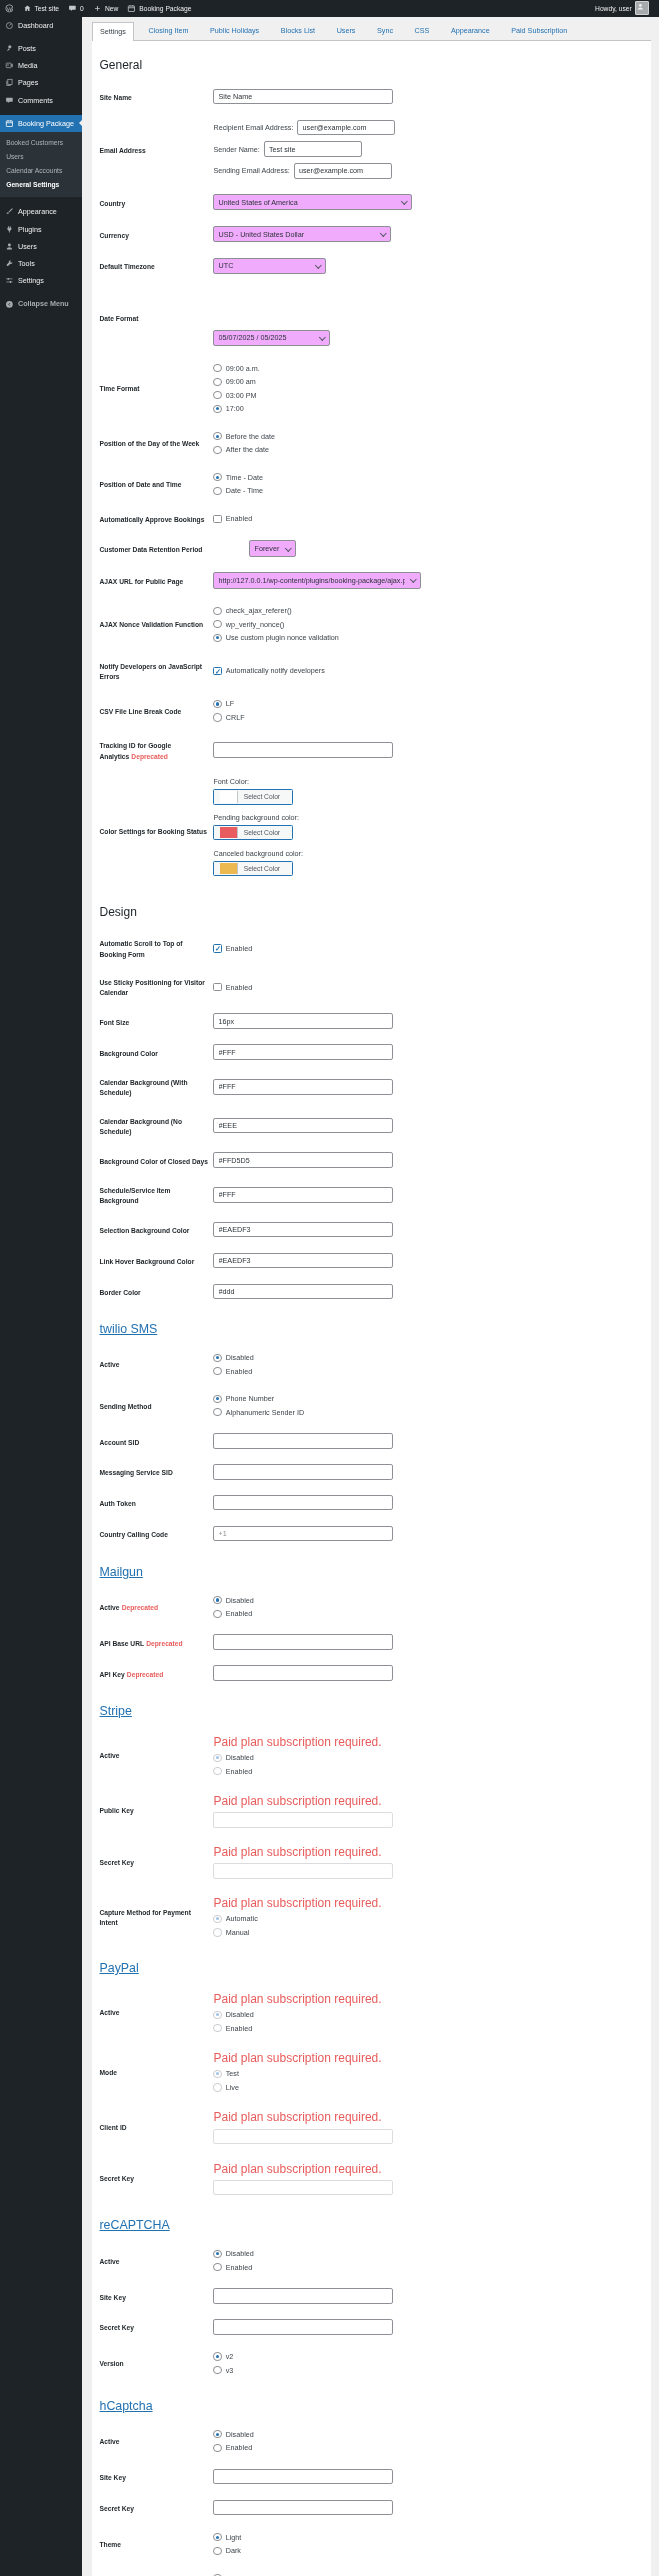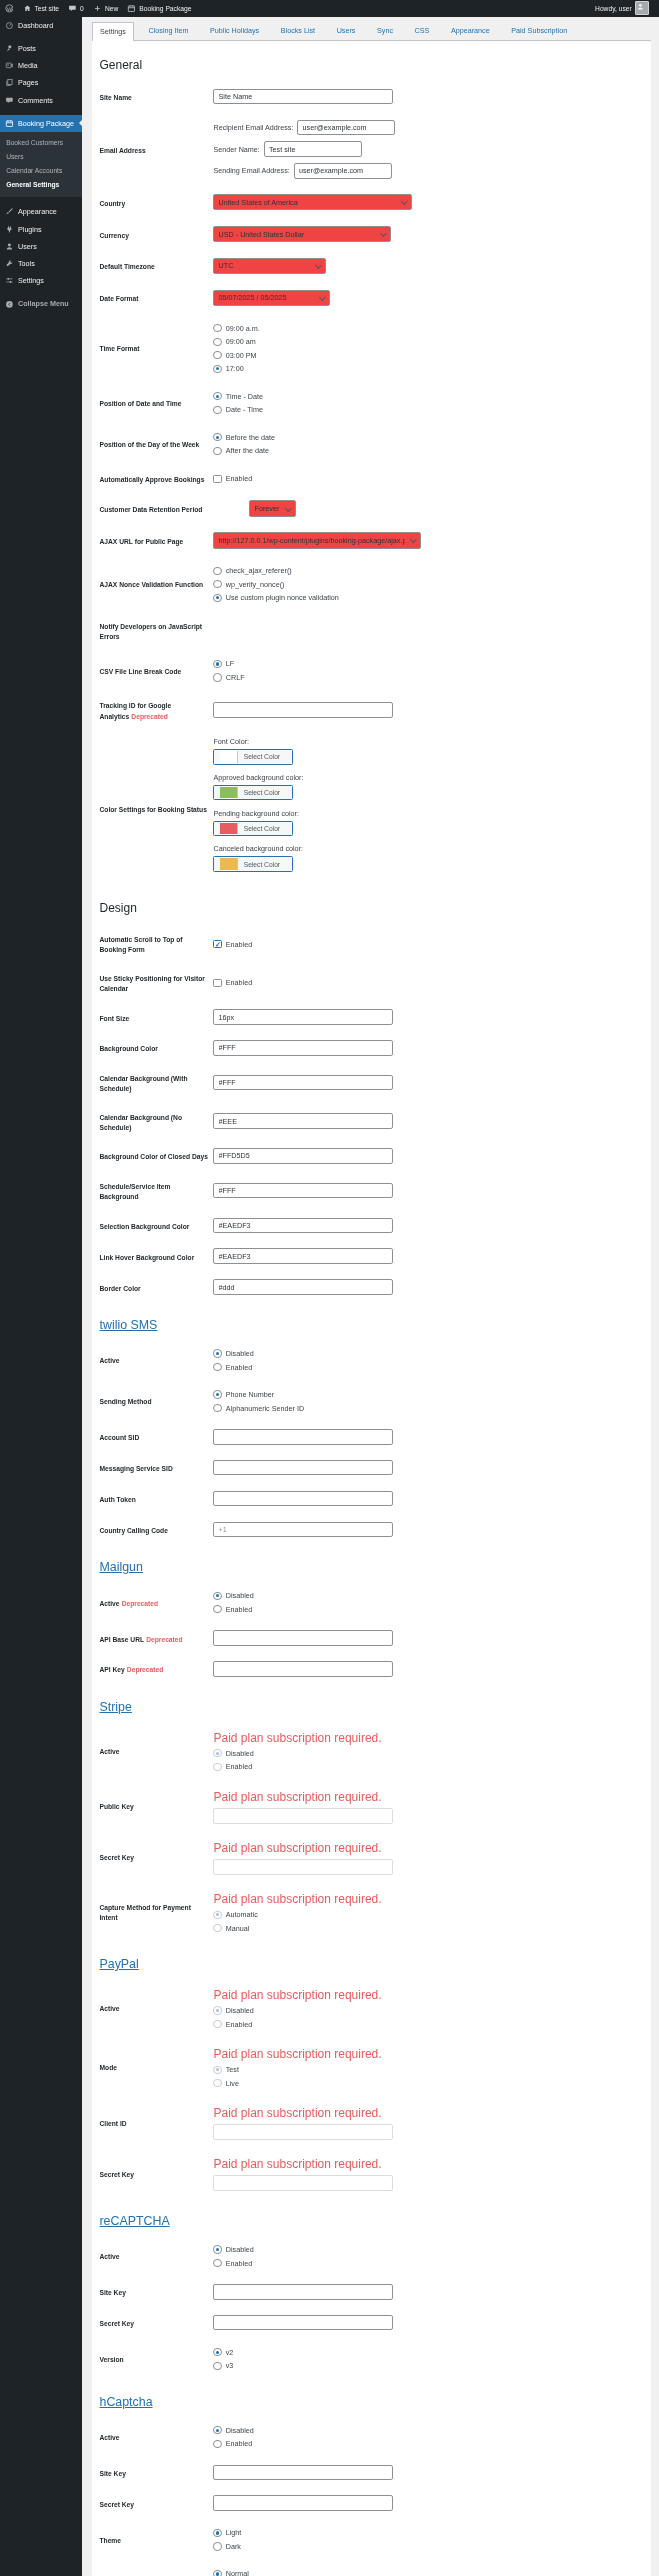--- a/index.html
+++ b/index.html
@@ -38,21 +38,21 @@
   .fl{width:114px;flex:none;font-size:6.7px;font-weight:bold;color:#1d2327;line-height:1.5;padding-top:3.1px;padding-right:4.1px;box-sizing:border-box;}
   .tag{color:#e85b5b;font-weight:bold;margin-left:2.1px;}
   .fv{flex:1;font-size:7.2px;color:#3c434a;}
   .note{color:#e85b5b;font-size:12px;margin:2.1px 0 4.1px;}
   input[type=text]{height:15.5px;box-sizing:border-box;border:0.5px solid #8c8f94;border-radius:2.1px;background:#fff;padding:0 4.1px;font-size:7.2px;color:#2c3338;font-family:"Liberation Sans",sans-serif;}
   input[type=text]::placeholder{color:#8c8f94;opacity:1;}
   input[type=text].dis{border-color:#dcdcde;}
   .itext-line{display:flex;align-items:center;gap:4.1px;margin-bottom:6.2px;}
   .itext-line:last-child{margin-bottom:0;}
   .selwrap{position:relative;display:inline-block;}
-  select{appearance:none;-webkit-appearance:none;height:16.5px;border:0.5px solid #8c8f94;border-radius:2.1px;background:#ef4444;padding:0 15.5px 0 4.1px;font-size:7.2px;color:#2c3338;font-family:"Liberation Sans",sans-serif;width:100%;}
+  select{appearance:none;-webkit-appearance:none;height:16.5px;border:0.5px solid #8c8f94;border-radius:2.1px;background:#f0abfc;padding:0 15.5px 0 4.1px;font-size:7.2px;color:#2c3338;font-family:"Liberation Sans",sans-serif;width:100%;}
   .caret{position:absolute;right:5.7px;top:50%;width:3.6px;height:3.6px;border-right:1px solid #50575e;border-bottom:1px solid #50575e;transform:translateY(-70%) rotate(45deg);pointer-events:none;}
   .opt{display:flex;align-items:center;gap:4.1px;margin:2.1px 0 4.6px;}
   .opt:last-child{margin-bottom:1px;}
   input.r{appearance:none;-webkit-appearance:none;width:8.2px;height:8.2px;margin:0;border:0.5px solid #8c8f94;border-radius:50%;background:#fff;position:relative;flex:none;cursor:pointer;}
   input.r:checked::before{content:'';position:absolute;top:1.5px;left:1.5px;right:1.5px;bottom:1.5px;border-radius:50%;background:#2271b1;}
   input.r:disabled{border-color:#c9cdd1;cursor:default;}
   input.r:disabled:checked::before{background:#9ec2e6;}
   input.c{appearance:none;-webkit-appearance:none;width:8.2px;height:8.2px;margin:0;border:0.5px solid #8c8f94;border-radius:1.5px;background:#fff;position:relative;flex:none;cursor:pointer;}
   input.c:checked{border-color:#2271b1;}
   input.c:checked::before{content:'\2713';position:absolute;top:-1px;left:0.5px;font-size:7.2px;font-weight:bold;color:#2271b1;}
@@ -279,21 +279,21 @@
                 <div class="fl"><span>Country</span></div>
                 <div class="fv"><span class="selwrap" style="width: 199px;"><select><option>United States of America</option></select><span class="caret"></span></span></div>
               </div><div class="frow">
                 <div class="fl"><span>Currency</span></div>
                 <div class="fv"><span class="selwrap" style="width: 178px;"><select><option>USD - United States Dollar</option></select><span class="caret"></span></span></div>
               </div><div class="frow">
                 <div class="fl"><span>Default Timezone</span></div>
                 <div class="fv"><span class="selwrap" style="width: 113px;"><select><option>UTC</option></select><span class="caret"></span></span></div>
               </div><div class="frow">
                 <div class="fl"><span>Date Format</span></div>
-                <div class="fv"><span class="selwrap" style="width: 117px;"><select><option>05/07/2025 / 05/2025</option></select><span class="caret"></span></span></div>
+                <div class="fv"><span class="selwrap" style="width: 117px; margin-top: 40px;"><select><option>05/07/2025 / 05/2025</option></select><span class="caret"></span></span></div>
               </div><div class="frow">
                 <div class="fl"><span>Time Format</span></div>
                 <div class="fv">
                   <label class="opt">
                     <input class="r" type="radio" name="general-time-format" style="">
                     <span>09:00 a.m.</span>
                   </label>
                   <label class="opt">
                     <input class="r" type="radio" name="general-time-format" style="">
                     <span>09:00 am</span>
@@ -301,44 +301,44 @@
                   <label class="opt">
                     <input class="r" type="radio" name="general-time-format" style="">
                     <span>03:00 PM</span>
                   </label>
                   <label class="opt">
                     <input class="r" type="radio" name="general-time-format" checked="" style="">
                     <span>17:00</span>
                   </label>
                 </div>
               </div><div class="frow">
+                <div class="fl"><span>Position of the Day of the Week</span></div>
+                <div class="fv">
+                  <label class="opt">
+                    <input class="r" type="radio" name="general-position-of-the-day-of-the-week" checked="" style="">
+                    <span>Before the date</span>
+                  </label>
+                  <label class="opt">
+                    <input class="r" type="radio" name="general-position-of-the-day-of-the-week" style="">
+                    <span>After the date</span>
+                  </label>
+                </div>
+              </div><div class="frow">
                 <div class="fl"><span>Position of Date and Time</span></div>
                 <div class="fv">
                   <label class="opt">
                     <input class="r" type="radio" name="general-position-of-date-and-time" checked="" style="">
                     <span>Time - Date</span>
                   </label>
                   <label class="opt">
                     <input class="r" type="radio" name="general-position-of-date-and-time" style="">
                     <span>Date - Time</span>
                   </label>
                 </div>
               </div><div class="frow">
-                <div class="fl"><span>Position of the Day of the Week</span></div>
-                <div class="fv">
-                  <label class="opt">
-                    <input class="r" type="radio" name="general-position-of-the-day-of-the-week" checked="" style="">
-                    <span>Before the date</span>
-                  </label>
-                  <label class="opt">
-                    <input class="r" type="radio" name="general-position-of-the-day-of-the-week" style="">
-                    <span>After the date</span>
-                  </label>
-                </div>
-              </div><div class="frow">
                 <div class="fl"><span>Automatically Approve Bookings</span></div>
                 <div class="fv">
                   <label class="opt">
                     <input class="c" type="checkbox" style="">
                     <span>Enabled</span>
                   </label>
                 </div>
               </div><div class="frow">
                 <div class="fl"><span>Customer Data Retention Period</span></div>
                 <div class="fv"><span class="selwrap" style="width: 47px; margin-left: 36px;"><select><option>Forever</option></select><span class="caret"></span></span></div>
@@ -356,44 +356,46 @@
                     <input class="r" type="radio" name="general-ajax-nonce-validation-function" style="">
                     <span>wp_verify_nonce()</span>
                   </label>
                   <label class="opt">
                     <input class="r" type="radio" name="general-ajax-nonce-validation-function" checked="" style="">
                     <span>Use custom plugin nonce validation</span>
                   </label>
                 </div>
               </div><div class="frow">
                 <div class="fl"><span>Notify Developers on JavaScript Errors</span></div>
+                <div class="fv">
+                  <label class="opt">
+                    <input class="c" type="checkbox" checked="" style="">
+                    <span>Automatically notify developers</span>
+                  </label>
+                </div>
               </div><div class="frow">
                 <div class="fl"><span>CSV File Line Break Code</span></div>
                 <div class="fv">
                   <label class="opt">
                     <input class="r" type="radio" name="general-csv-file-line-break-code" checked="" style="">
                     <span>LF</span>
                   </label>
                   <label class="opt">
                     <input class="r" type="radio" name="general-csv-file-line-break-code" style="">
                     <span>CRLF</span>
                   </label>
                 </div>
               </div><div class="frow">
                 <div class="fl"><span>Tracking ID for Google Analytics</span><span class="tag">Deprecated</span></div>
                 <div class="fv"><input type="text" style="width: 180px;"></div>
               </div><div class="frow">
                 <div class="fl"><span>Color Settings for Booking Status</span></div>
                 <div class="fv">
                   <div class="cgroup"><div class="cgroup-label">Font Color:</div><button class="color-btn">
                       <span class="swatch" style="background: rgb(255, 255, 255);"></span>
-                      <span class="color-btn-label">Select Color</span>
-                    </button></div>
-                  <div class="cgroup"><div class="cgroup-label">Approved background color:</div><button class="color-btn">
-                      <span class="swatch" style="background: rgb(140, 191, 90);"></span>
                       <span class="color-btn-label">Select Color</span>
                     </button></div>
                   <div class="cgroup"><div class="cgroup-label">Pending background color:</div><button class="color-btn">
                       <span class="swatch" style="background: rgb(232, 91, 94);"></span>
                       <span class="color-btn-label">Select Color</span>
                     </button></div>
                   <div class="cgroup"><div class="cgroup-label">Canceled background color:</div><button class="color-btn">
                       <span class="swatch" style="background: rgb(236, 185, 80);"></span>
                       <span class="color-btn-label">Select Color</span>
                     </button></div>

